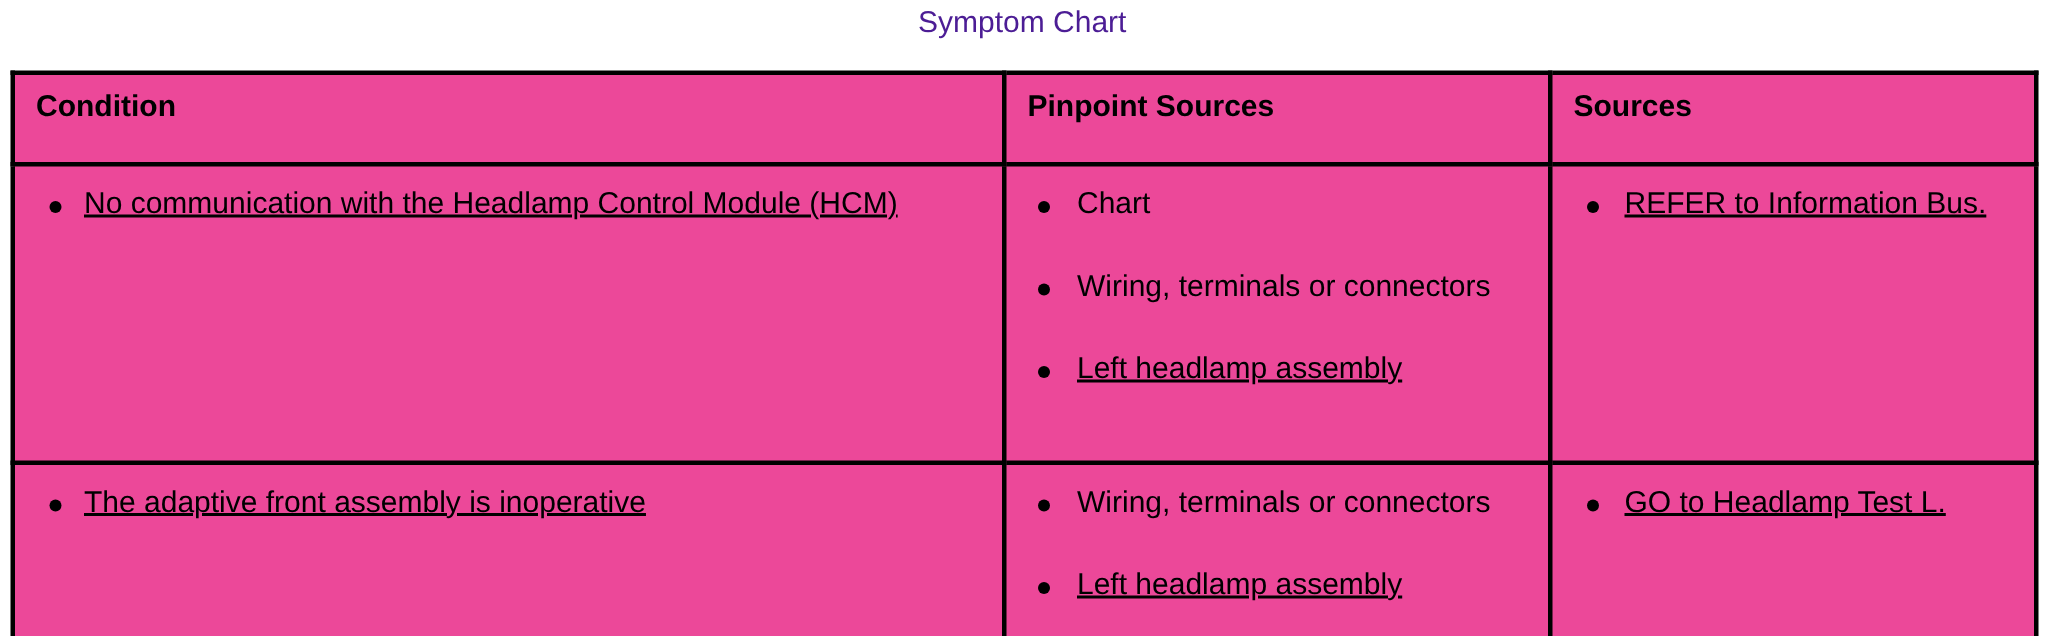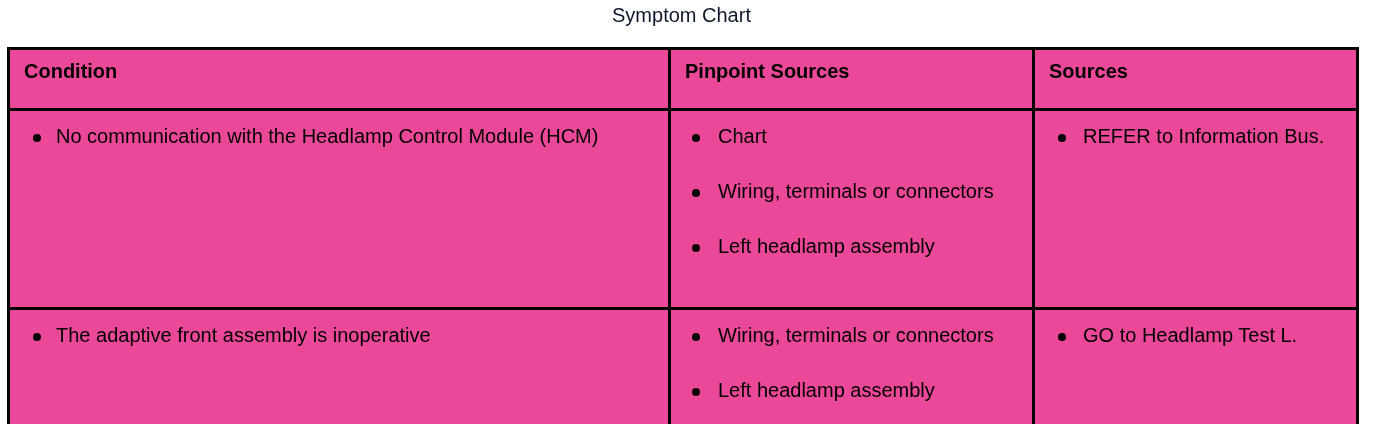--- a/index.html
+++ b/index.html
@@ -22,21 +22,21 @@
   }
   .chart-title {
     position: absolute;
     left: 0;
     top: 2px;
     width: 1363px;
     text-align: center;
     font-size: 20px;
     line-height: 26px;
     font-weight: normal;
-    color: #0f172a;
+    color: #4c1d95;
     letter-spacing: 0px;
   }
   .symptom-table {
     position: absolute;
     left: 7px;
     top: 47px;
     width: 1349px;
     border-collapse: collapse;
     table-layout: fixed;
     background: #ffffff;
@@ -74,20 +74,21 @@
   ul.bullets li {
     position: relative;
     padding-left: 30px;
     margin: 0 0 24px 0;
     font-size: 20px;
     line-height: 31px;
     font-weight: normal;
   }
   ul.bullets li:last-child {
     margin-bottom: 0;
+    text-decoration: underline;
   }
   ul.bullets li .bullet-dot {
     position: absolute;
     left: 7px;
     top: 13px;
     width: 8px;
     height: 8px;
     border-radius: 50%;
     background: #000000;
   }

